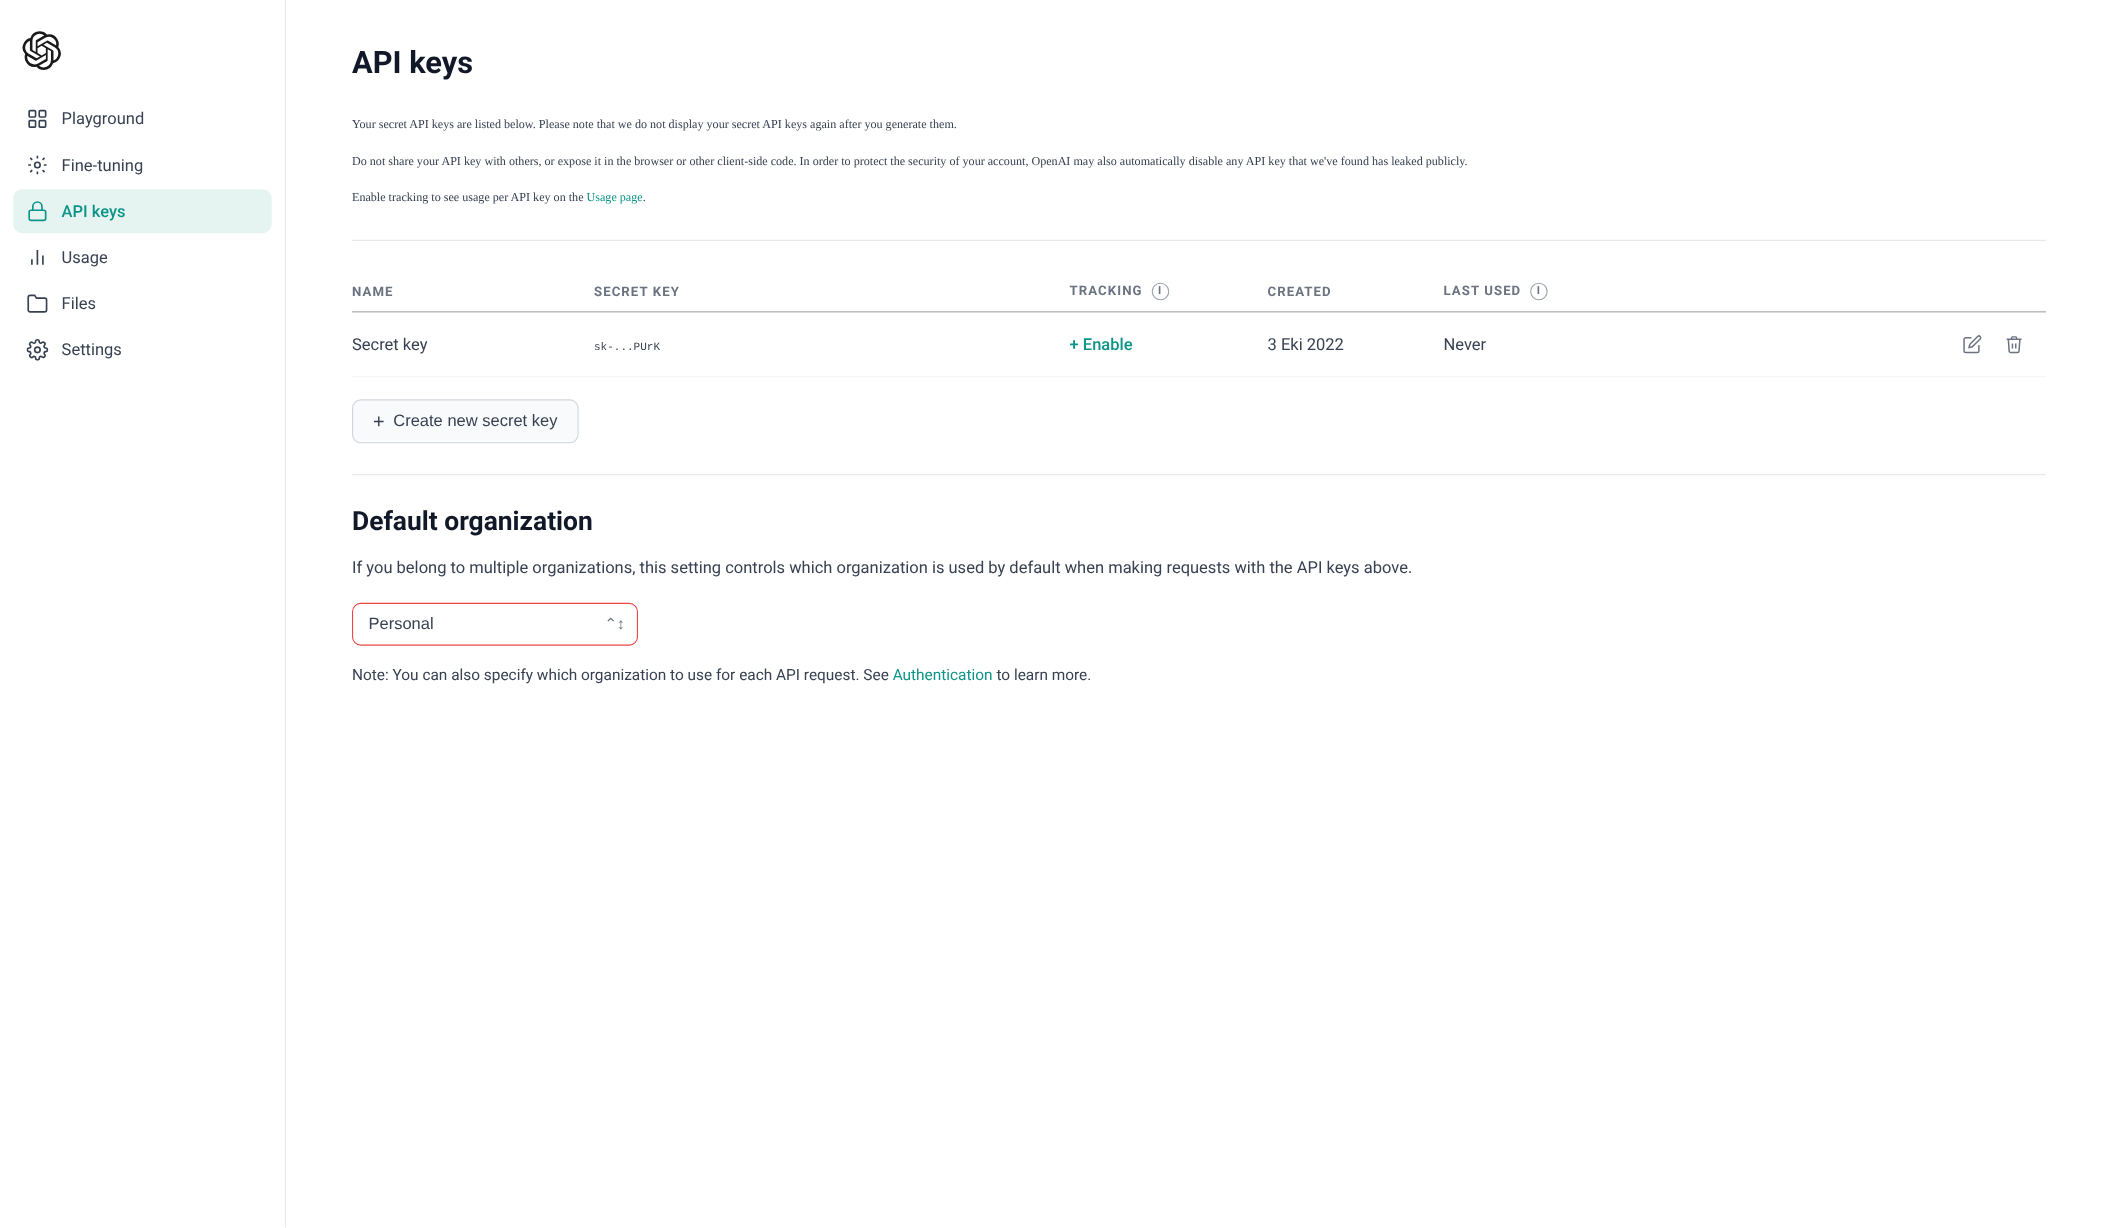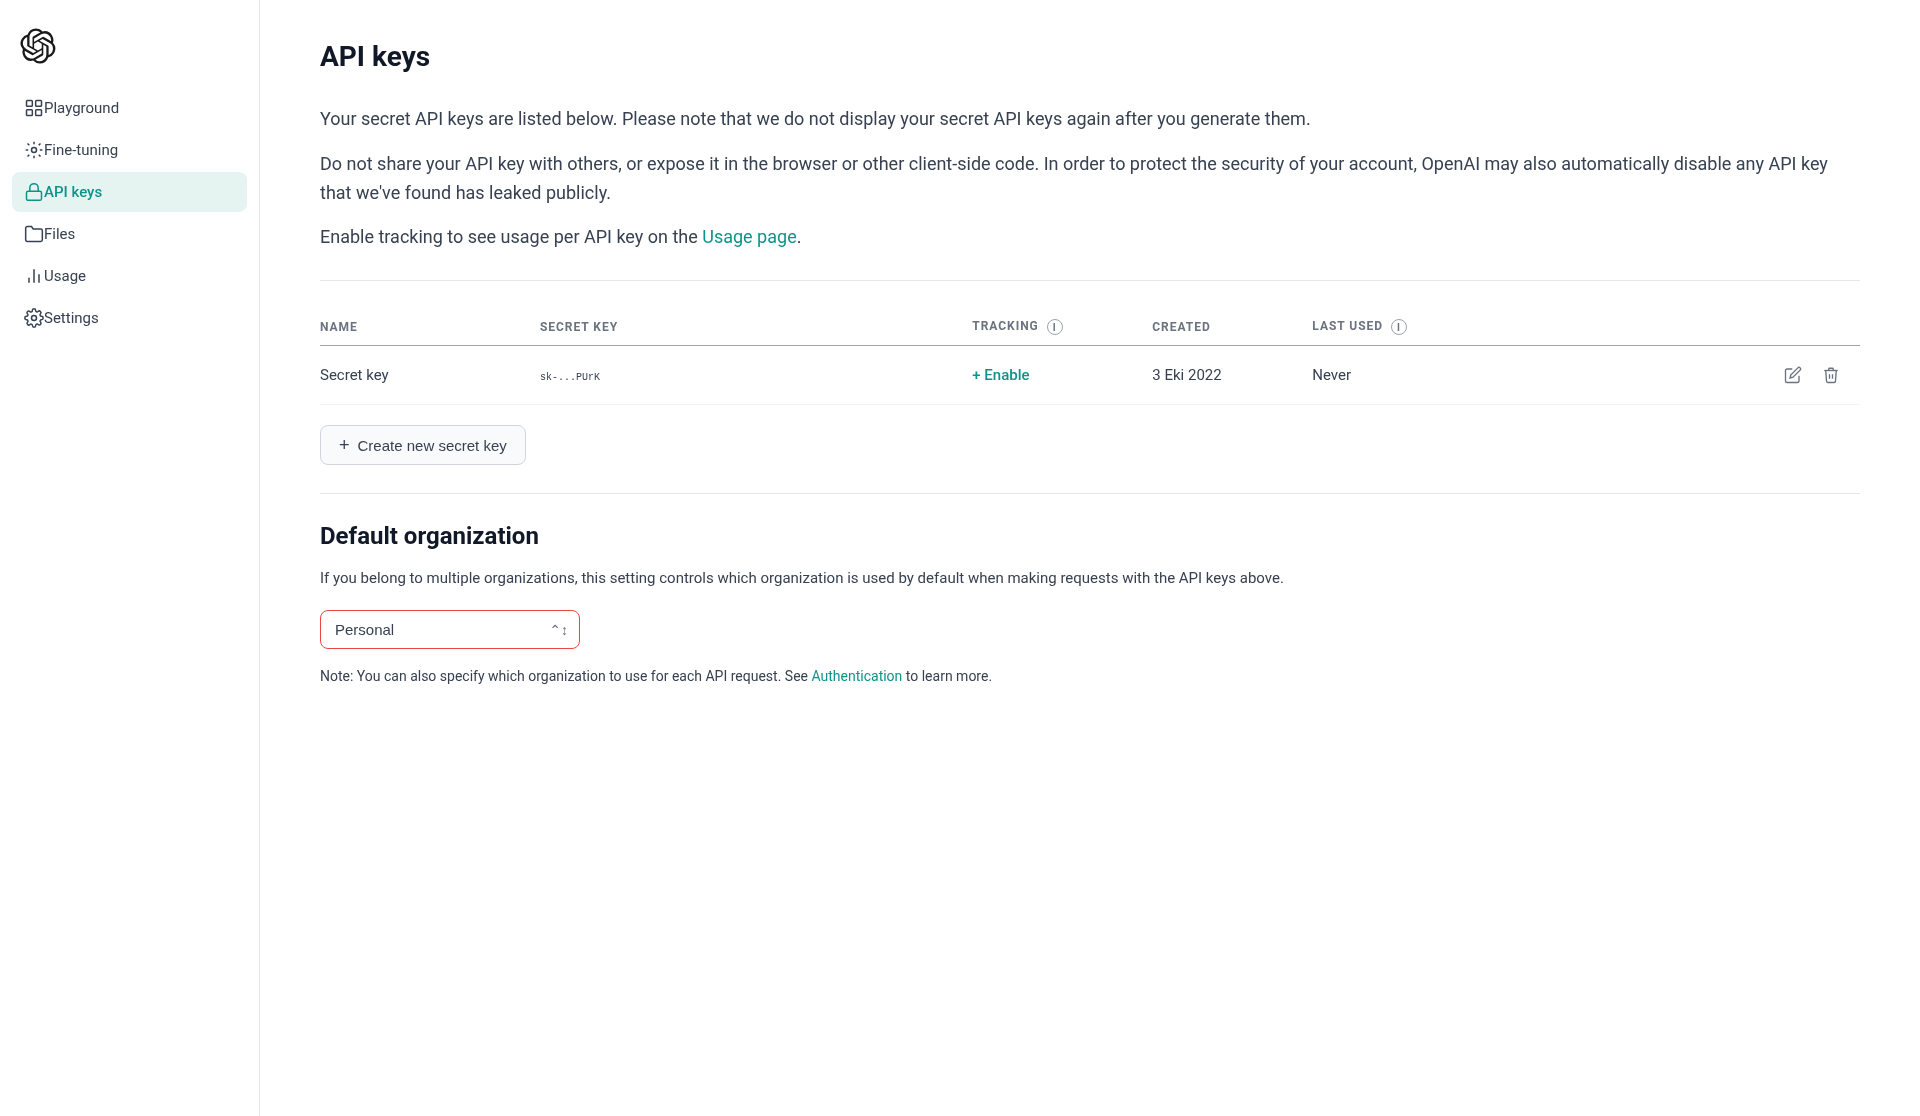--- a/index.html
+++ b/index.html
@@ -43,20 +43,21 @@
     .sidebar-nav {
       display: flex;
       flex-direction: column;
       gap: 2px;
       padding: 0 12px;
     }
 
     .sidebar-item {
       display: flex;
       align-items: center;
+      gap: 12px;
       padding: 10px 12px;
       border-radius: 8px;
       cursor: pointer;
       color: #374151;
       font-size: 15px;
       font-weight: 400;
       text-decoration: none;
       transition: background 0.15s;
     }
 
@@ -91,24 +92,25 @@
       font-weight: 700;
       color: #111827;
       margin-bottom: 32px;
     }
 
     .description-block {
       margin-bottom: 12px;
     }
 
     .description-text {
-      font-size: 18px;
+      font-size: 11px;
       color: #374151;
       line-height: 1.6;
       margin-bottom: 16px;
+      font-family: Liberation Serif, serif;
     }
 
     .description-text a,
     .link {
       color: #0d9488;
       text-decoration: none;
     }
 
     .divider {
       border: none;
@@ -330,35 +332,35 @@
           <rect x="3" y="11" width="18" height="11" rx="2" ry="2"></rect>
           <path d="M7 11V7a5 5 0 0110 0v4"></path>
         </svg>
       </span>
       <span>API keys</span>
     </div>
 
     <div class="sidebar-item">
       <span class="sidebar-icon">
         <svg class="icon-svg" viewBox="0 0 24 24" fill="none" stroke="currentColor" stroke-width="1.8">
-          <path d="M22 19a2 2 0 01-2 2H4a2 2 0 01-2-2V5a2 2 0 012-2h5l2 3h9a2 2 0 012 2z"></path>
-        </svg>
-      </span>
-      <span>Files</span>
-    </div>
-
-    <div class="sidebar-item">
-      <span class="sidebar-icon">
-        <svg class="icon-svg" viewBox="0 0 24 24" fill="none" stroke="currentColor" stroke-width="1.8">
           <line x1="18" y1="20" x2="18" y2="10"></line>
           <line x1="12" y1="20" x2="12" y2="4"></line>
           <line x1="6" y1="20" x2="6" y2="14"></line>
         </svg>
       </span>
       <span>Usage</span>
+    </div>
+
+    <div class="sidebar-item">
+      <span class="sidebar-icon">
+        <svg class="icon-svg" viewBox="0 0 24 24" fill="none" stroke="currentColor" stroke-width="1.8">
+          <path d="M22 19a2 2 0 01-2 2H4a2 2 0 01-2-2V5a2 2 0 012-2h5l2 3h9a2 2 0 012 2z"></path>
+        </svg>
+      </span>
+      <span>Files</span>
     </div>
 
     <div class="sidebar-item">
       <span class="sidebar-icon">
         <svg class="icon-svg" viewBox="0 0 24 24" fill="none" stroke="currentColor" stroke-width="1.8">
           <circle cx="12" cy="12" r="3"></circle>
           <path d="M19.4 15a1.65 1.65 0 00.33 1.82l.06.06a2 2 0 010 2.83 2 2 0 01-2.83 0l-.06-.06a1.65 1.65 0 00-1.82-.33 1.65 1.65 0 00-1 1.51V21a2 2 0 01-4 0v-.09A1.65 1.65 0 009 19.4a1.65 1.65 0 00-1.82.33l-.06.06a2 2 0 01-2.83-2.83l.06-.06A1.65 1.65 0 004.68 15a1.65 1.65 0 00-1.51-1H3a2 2 0 010-4h.09A1.65 1.65 0 004.6 9a1.65 1.65 0 00-.33-1.82l-.06-.06a2 2 0 012.83-2.83l.06.06A1.65 1.65 0 009 4.68a1.65 1.65 0 001-1.51V3a2 2 0 014 0v.09a1.65 1.65 0 001 1.51 1.65 1.65 0 001.82-.33l.06-.06a2 2 0 012.83 2.83l-.06.06A1.65 1.65 0 0019.4 9a1.65 1.65 0 001.51 1H21a2 2 0 010 4h-.09a1.65 1.65 0 00-1.51 1z"></path>
         </svg>
       </span>
       <span>Settings</span>

